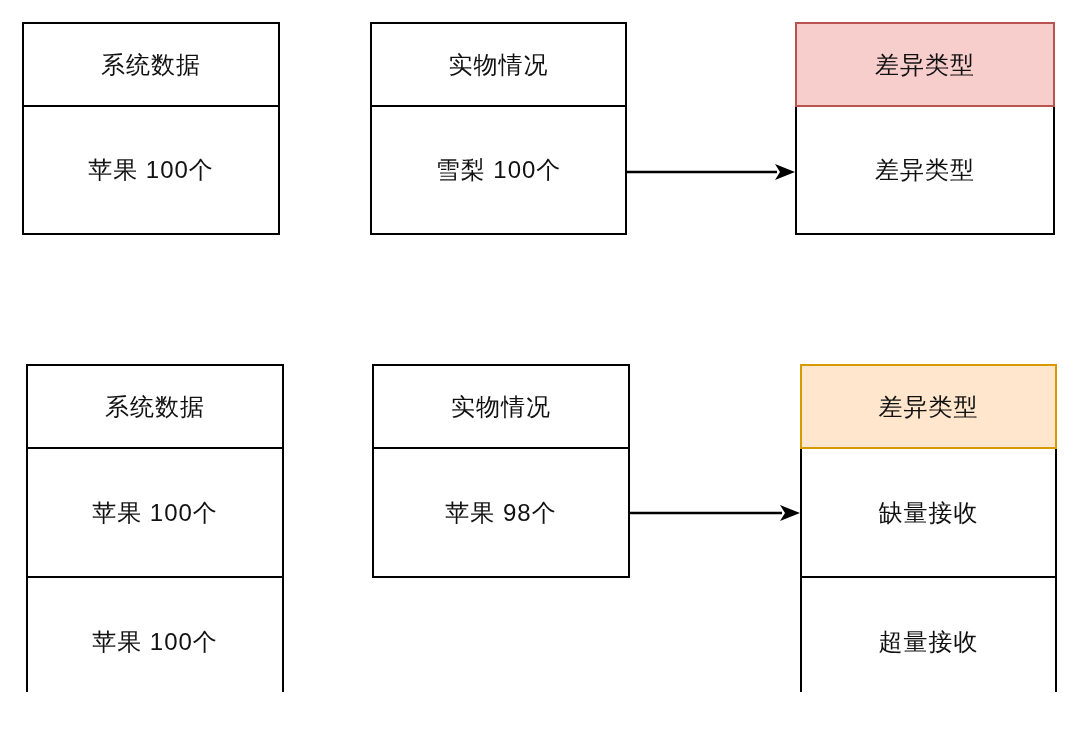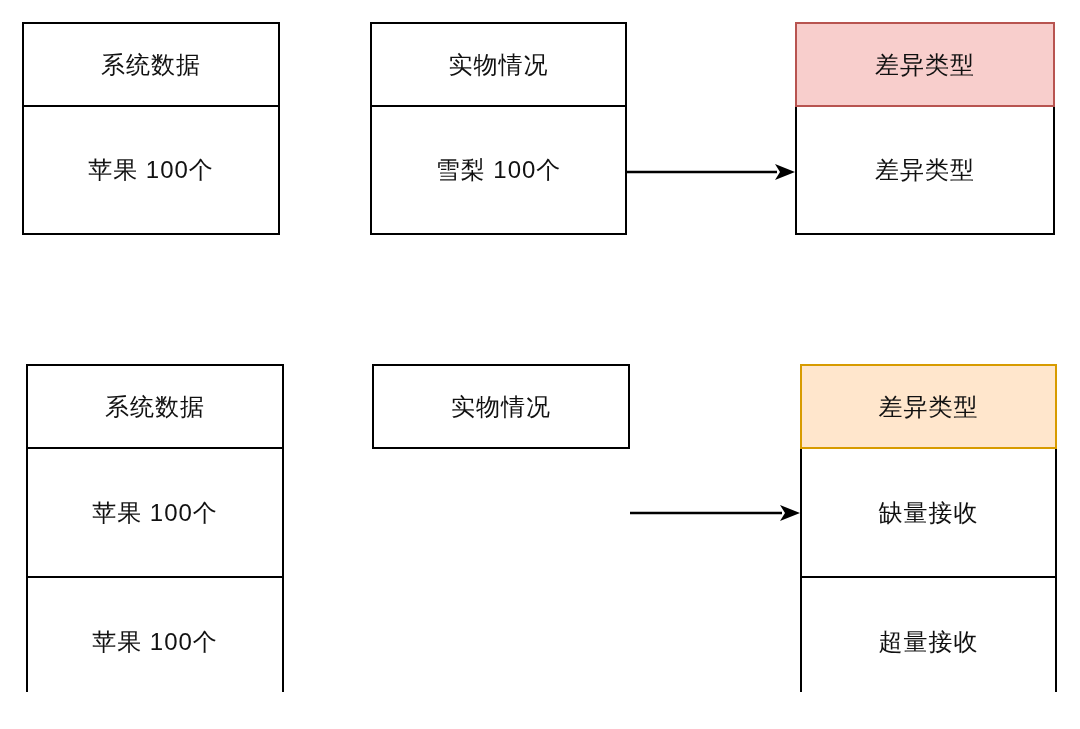--- a/index.html
+++ b/index.html
@@ -117,20 +117,21 @@
   </div>
 
   <div class="dtable" id="s2-system">
     <div class="cell hdr">系统数据</div>
     <div class="cell row">苹果 100个</div>
     <div class="cell row">苹果 100个</div>
   </div>
 
   <div class="dtable" id="s2-actual">
     <div class="cell hdr">实物情况</div>
+    <div class="cell row">苹果 98个</div>
   </div>
 
   <div class="dtable" id="s2-diff">
     <div class="cell hdr hdr-orange">差异类型</div>
     <div class="cell row">缺量接收</div>
     <div class="cell row">超量接收</div>
   </div>
 
   <div class="arrow" id="arrow-2">
     <svg width="170" height="22" viewBox="0 0 170 22" xmlns="http://www.w3.org/2000/svg">

